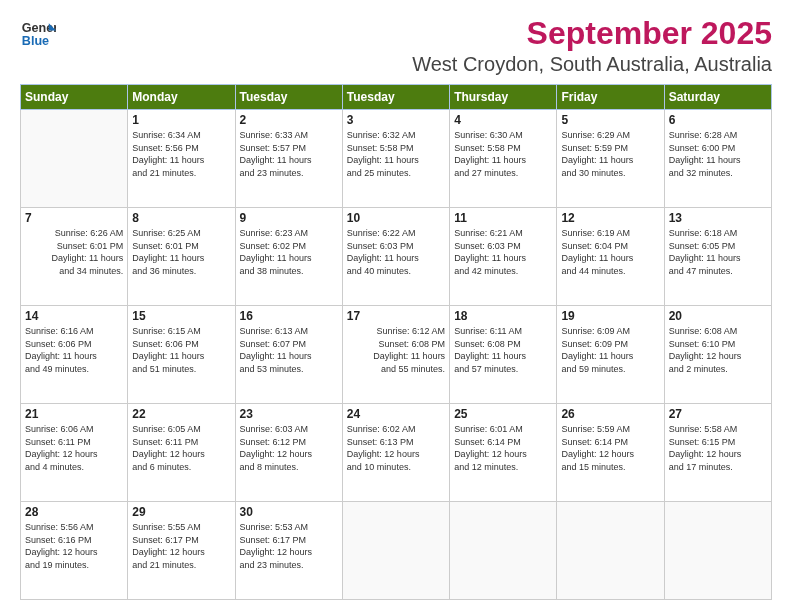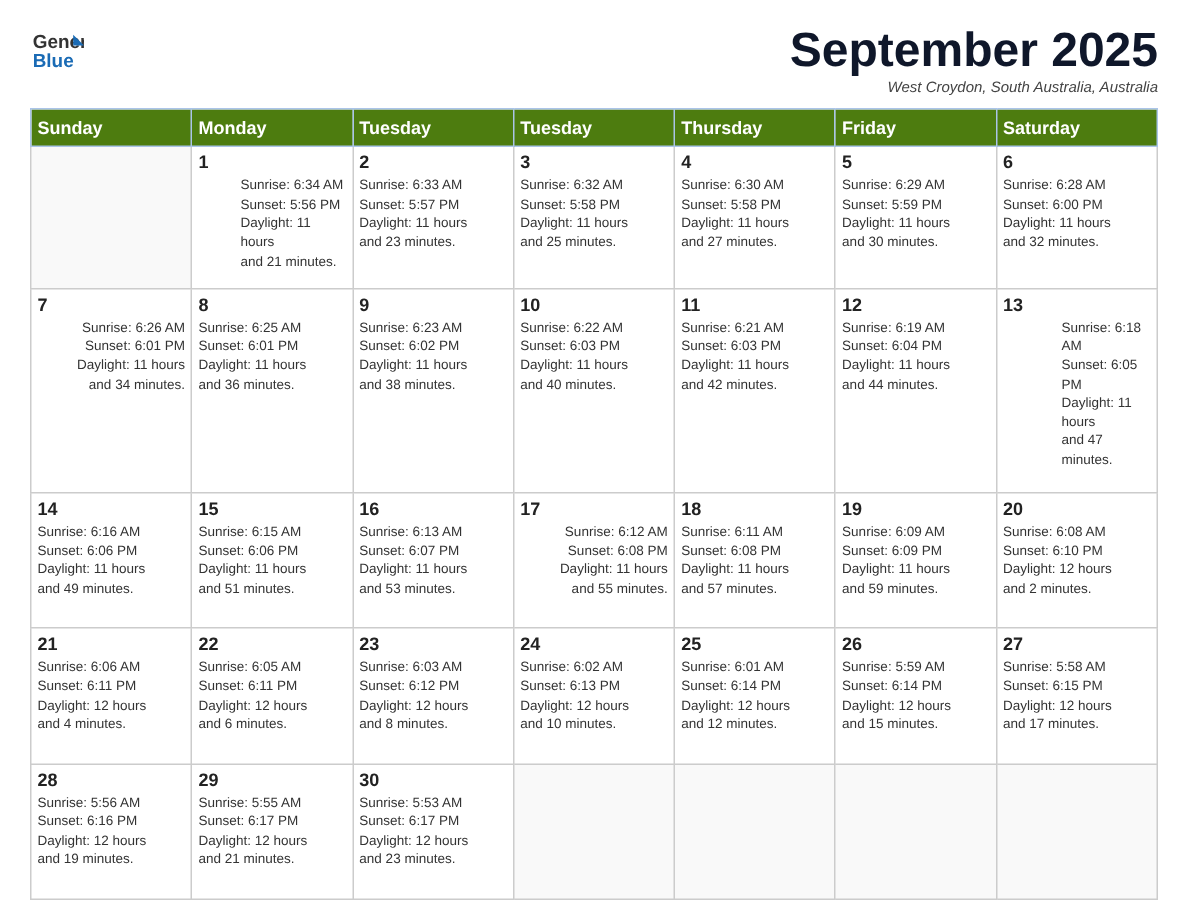--- a/index.html
+++ b/index.html
@@ -33,29 +33,28 @@
       width: 36px;
       height: 36px;
       margin-right: 4px;
     }
     .title-section {
       text-align: right;
     }
     .month-title {
       font-size: 32px;
       font-weight: bold;
-      color: #0f172a;
+      color: #be185d;
       line-height: 1.1;
       margin-left: 28px;
     }
     .location-subtitle {
-      font-size: 10px;
+      font-size: 20px;
       color: #444;
       margin-top: 2px;
-      font-style: italic;
     }
     .calendar {
       flex: 1;
       border: 1px solid #ccc;
       border-collapse: collapse;
       width: 100%;
       table-layout: fixed;
     }
     .calendar th {
       background: #4d7c0f;
@@ -118,21 +117,21 @@
         <th>Thursday</th>
         <th>Friday</th>
         <th>Saturday</th>
       </tr>
     </thead>
     <tbody id="calendar-body">
     <tr>
           <td class="empty-cell"></td>
           <td>
             <span class="day-number">1</span>
-            <div class="day-info" style="white-space: pre-line; margin-left: 28px;">Sunrise: 6:34 AM
+            <div class="day-info" style="white-space: pre-line;">Sunrise: 6:34 AM
 Sunset: 5:56 PM
 Daylight: 11 hours
 and 21 minutes.</div>
           </td>
           <td>
             <span class="day-number">2</span>
             <div class="day-info" style="white-space: pre-line;">Sunrise: 6:33 AM
 Sunset: 5:57 PM
 Daylight: 11 hours
 and 23 minutes.</div>
@@ -204,21 +203,21 @@
           </td>
           <td>
             <span class="day-number">12</span>
             <div class="day-info" style="white-space: pre-line;">Sunrise: 6:19 AM
 Sunset: 6:04 PM
 Daylight: 11 hours
 and 44 minutes.</div>
           </td>
           <td>
             <span class="day-number">13</span>
-            <div class="day-info" style="white-space: pre-line; margin-left: 39px;">Sunrise: 6:18 AM
+            <div class="day-info" style="white-space: pre-line;">Sunrise: 6:18 AM
 Sunset: 6:05 PM
 Daylight: 11 hours
 and 47 minutes.</div>
           </td>
         </tr>
         <tr>
           <td>
             <span class="day-number">14</span>
             <div class="day-info" style="white-space: pre-line;">Sunrise: 6:16 AM
 Sunset: 6:06 PM

